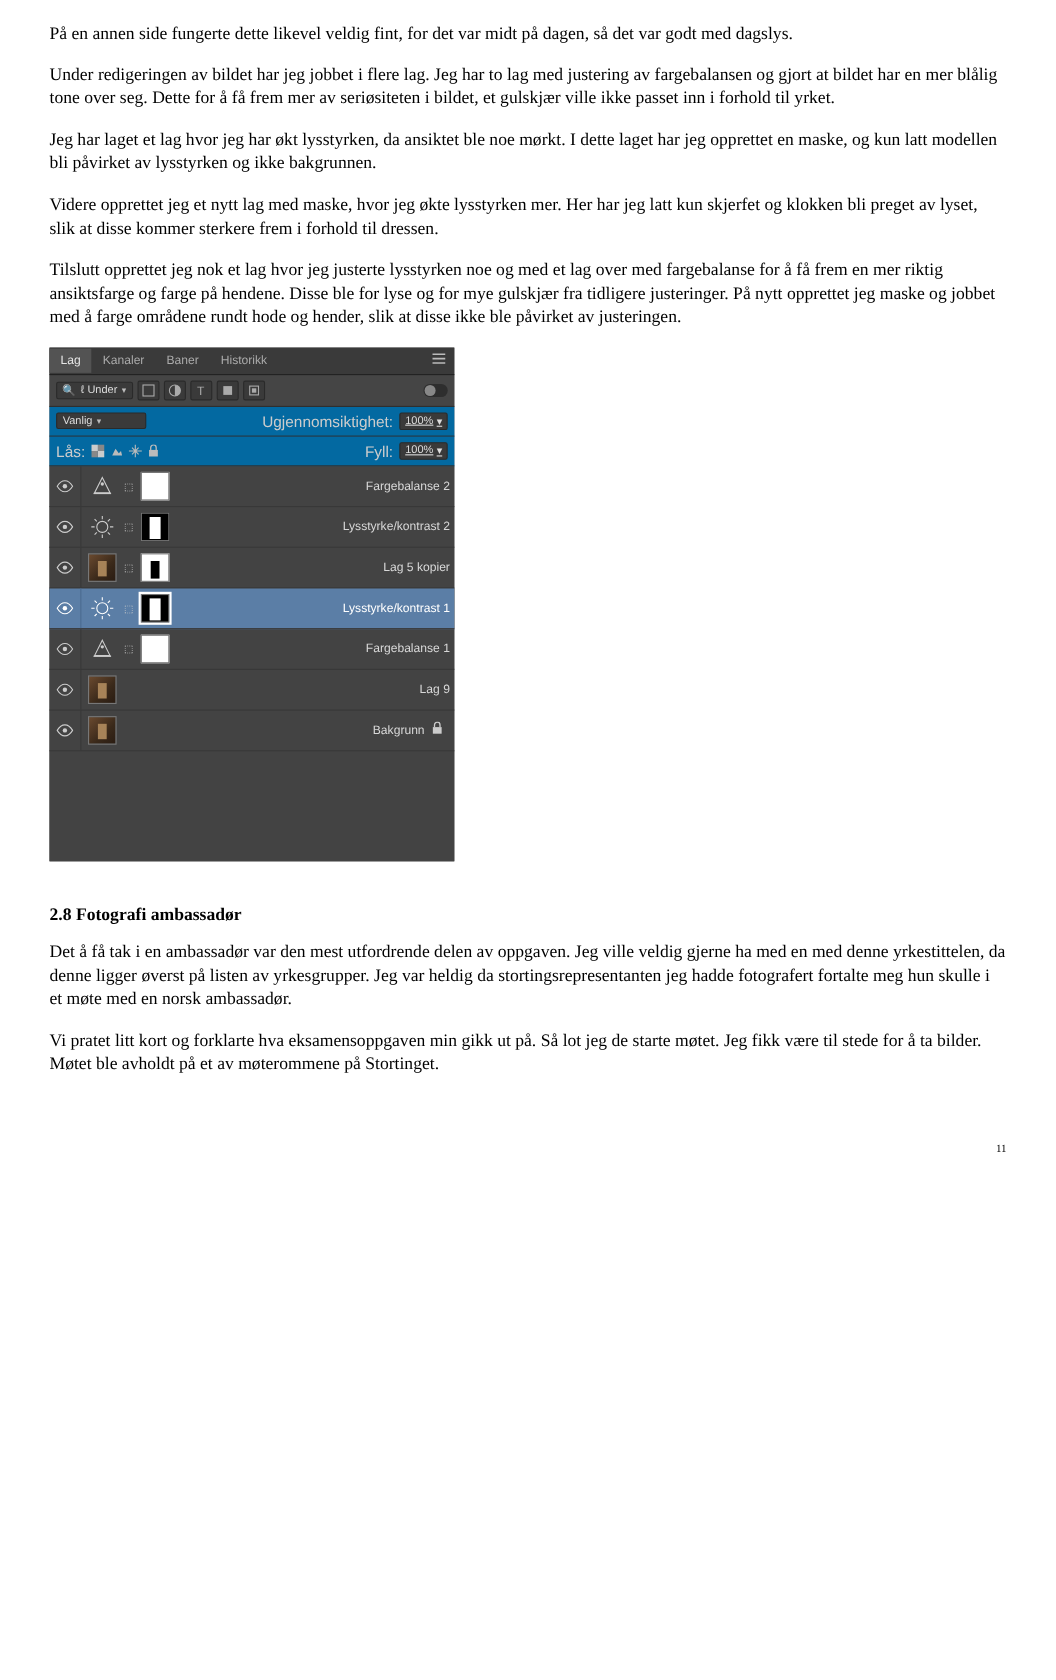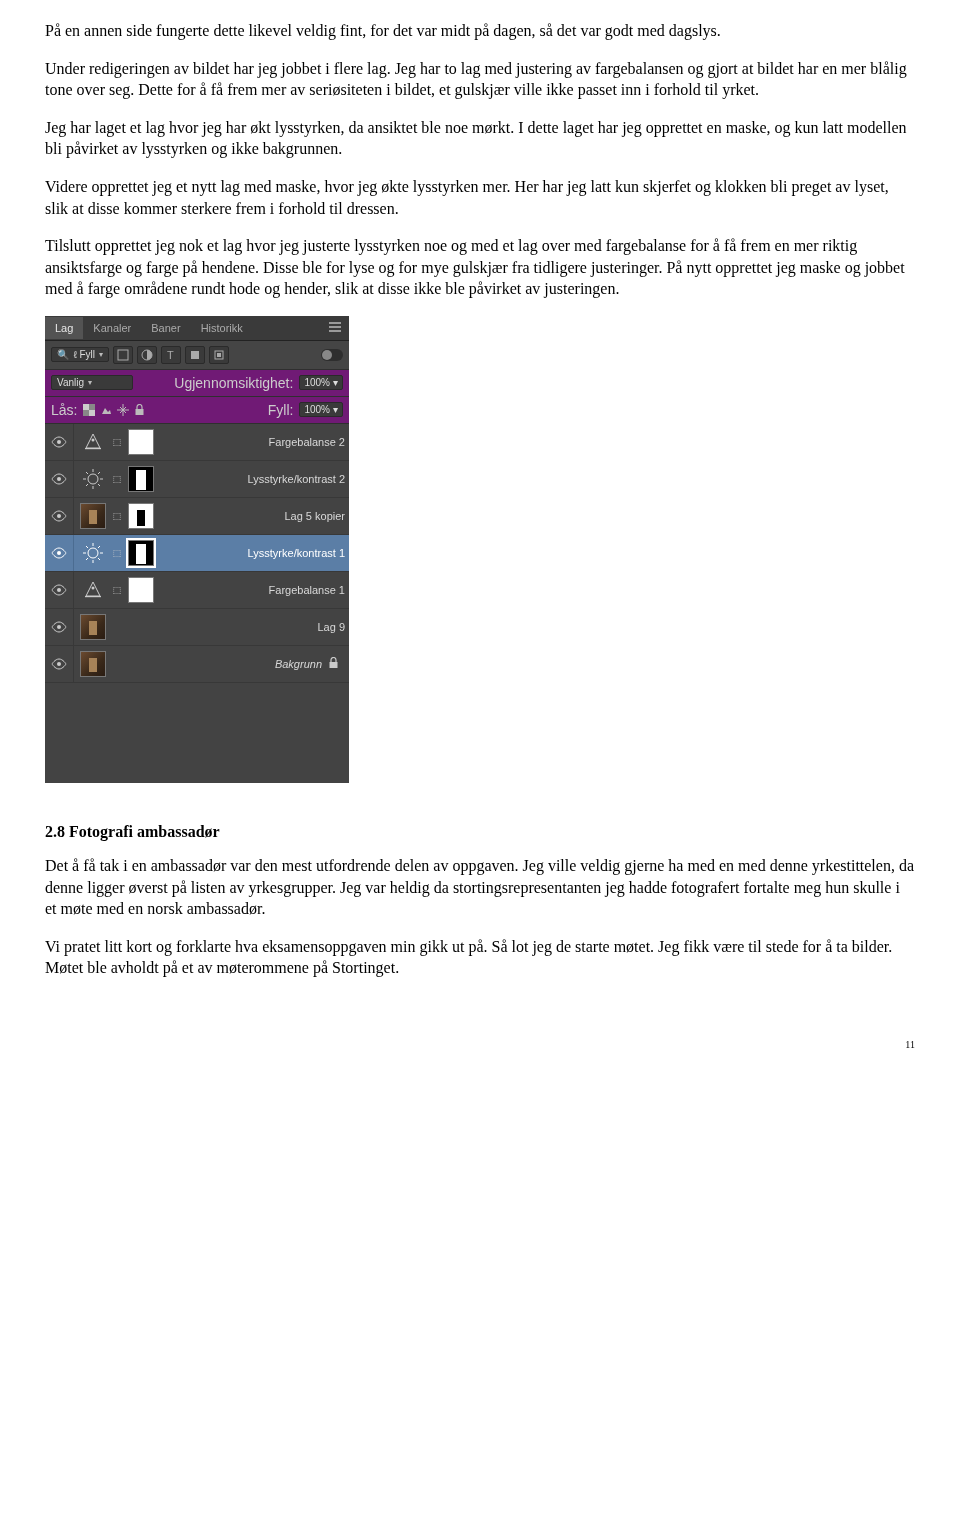--- a/index.html
+++ b/index.html
@@ -26,21 +26,21 @@
     margin: 40px 0 14px 0;
   }
   .page-number {
     text-align: right;
     margin-top: 60px;
     font-size: 10px;
   }
 
   
   .ps-panel {
-    width: 304px;
+    width: 368px;
     background: #434343;
     font-family: Tahoma, Arial, sans-serif;
     font-size: 11px;
     color: #d8d8d8;
     margin: 4px 0 20px 0;
   }
   .ps-tabs {
     display: flex;
     align-items: center;
     background: #3a3a3a;
@@ -113,37 +113,38 @@
     width: 10px; height: 10px;
     background: #888;
     border-radius: 5px;
   }
 
   .ps-row2 {
     display: flex;
     align-items: center;
     padding: 5px 6px;
     border-bottom: 1px solid #2f2f2f;
-    background: #701a75;
+    background: #0369a1;
     gap: 6px;
   }
   .ps-row2 .label {
     font-size: 14px;
     color: #ccc;
   }
   .ps-value-box {
     background: #3a3a3a;
     border: 1px solid #2a2a2a;
     padding: 1px 4px;
     border-radius: 2px;
     font-size: 10px;
     color: #ddd;
     display: flex;
     align-items: center;
     gap: 3px;
+    text-decoration: underline;
   }
   .lock-icons {
     display: flex;
     gap: 5px;
     align-items: center;
   }
   .lock-icons span {
     color: #bbb;
     font-size: 10px;
     display:inline-flex;
@@ -211,21 +212,21 @@
     align-items: center;
     justify-content: center;
     font-size: 9px;
   }
   .ps-layer-name {
     font-size: 11px;
     color: inherit;
     flex: 1;
     text-align: right;
   }
-  .ps-layer .italic { font-style: italic; }
+  .ps-layer .italic { }
   .ps-lock-right {
     margin-left: auto;
     margin-right: 6px;
     color: #ccc;
     font-size: 11px;
   }
   .ps-img-thumb {
     width: 26px; height: 26px;
     border: 1px solid #777;
     background: linear-gradient(135deg,#6b4a2f 0%, #3a291a 60%, #2a1c12 100%);
@@ -257,21 +258,21 @@
     <div class="ps-tab-menu">
       <svg width="12" height="10" viewBox="0 0 12 10">
             <path d="M0 1h12M0 5h12M0 9h12" stroke="#bbb" stroke-width="1.5"></path>
           </svg>
     </div>
   </div>
 
   <div class="ps-filter-row">
     <div class="ps-dropdown">
       <span>🔍</span>
-      <span>ℓ Fyll</span>
+      <span>ℓ Under</span>
       <span class="caret">▾</span>
     </div>
     <div class="ps-icon-btn">
       <svg width="12" height="12" viewBox="0 0 12 12">
             <rect x="1" y="1" width="10" height="10" fill="none" stroke="#aaa"></rect>
           </svg>
     </div>
     <div class="ps-icon-btn">
       <svg width="12" height="12" viewBox="0 0 12 12">
             <circle cx="6" cy="6" r="5" fill="none" stroke="#aaa"></circle>

